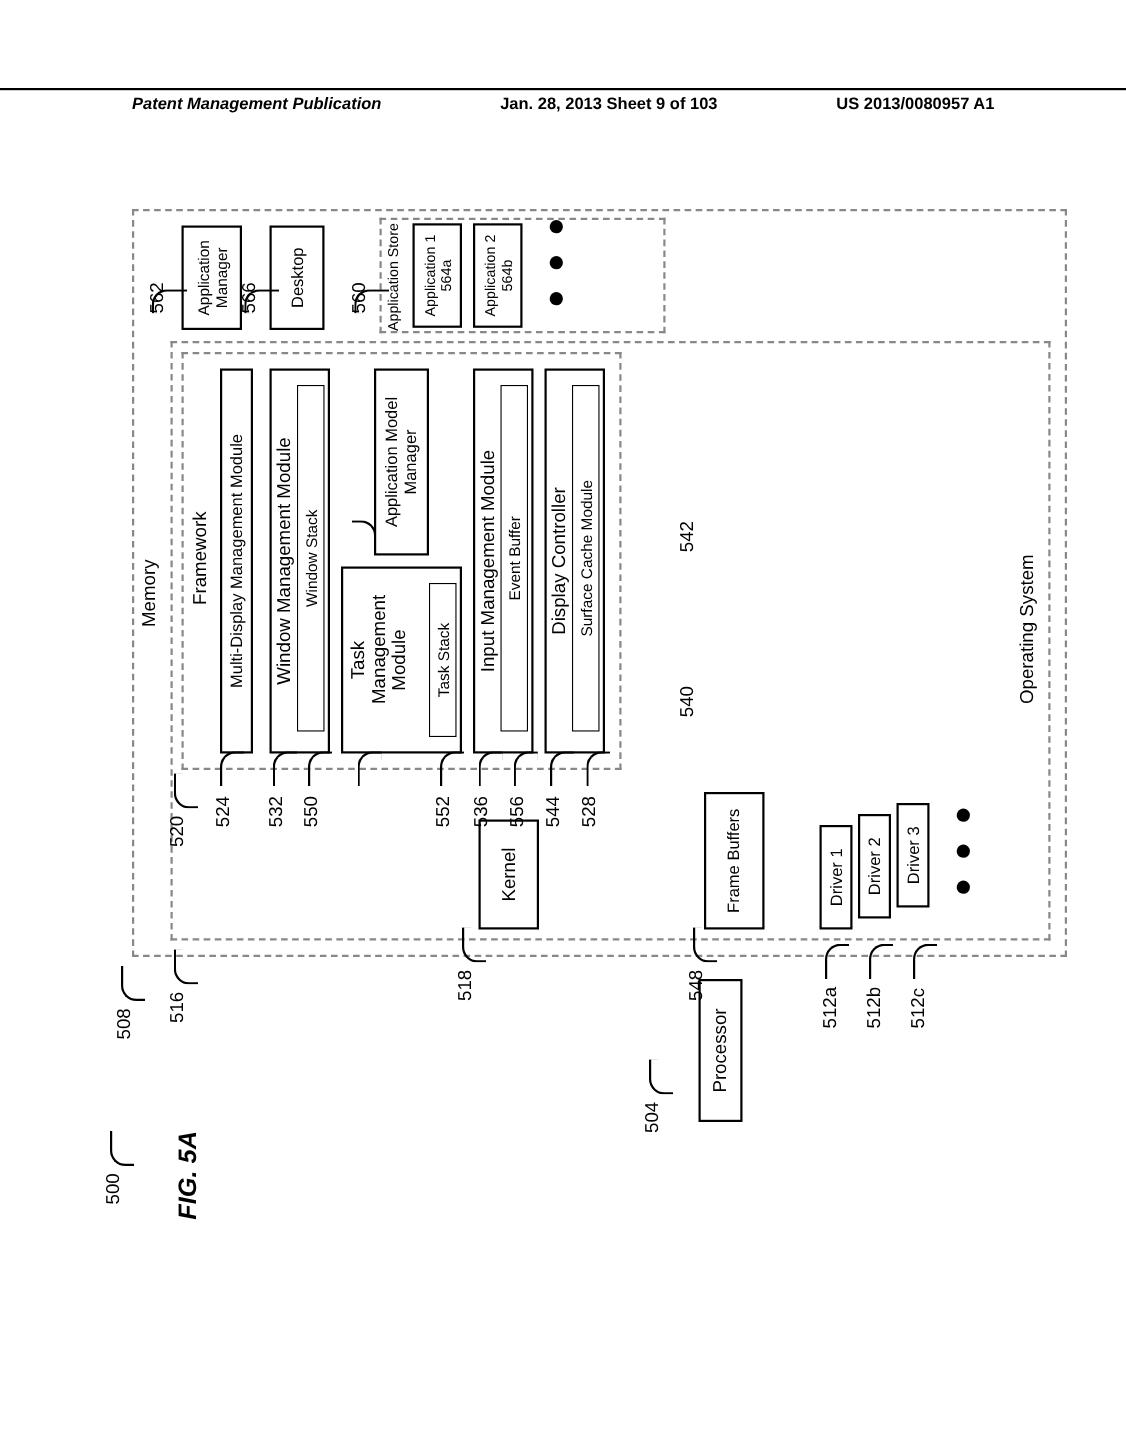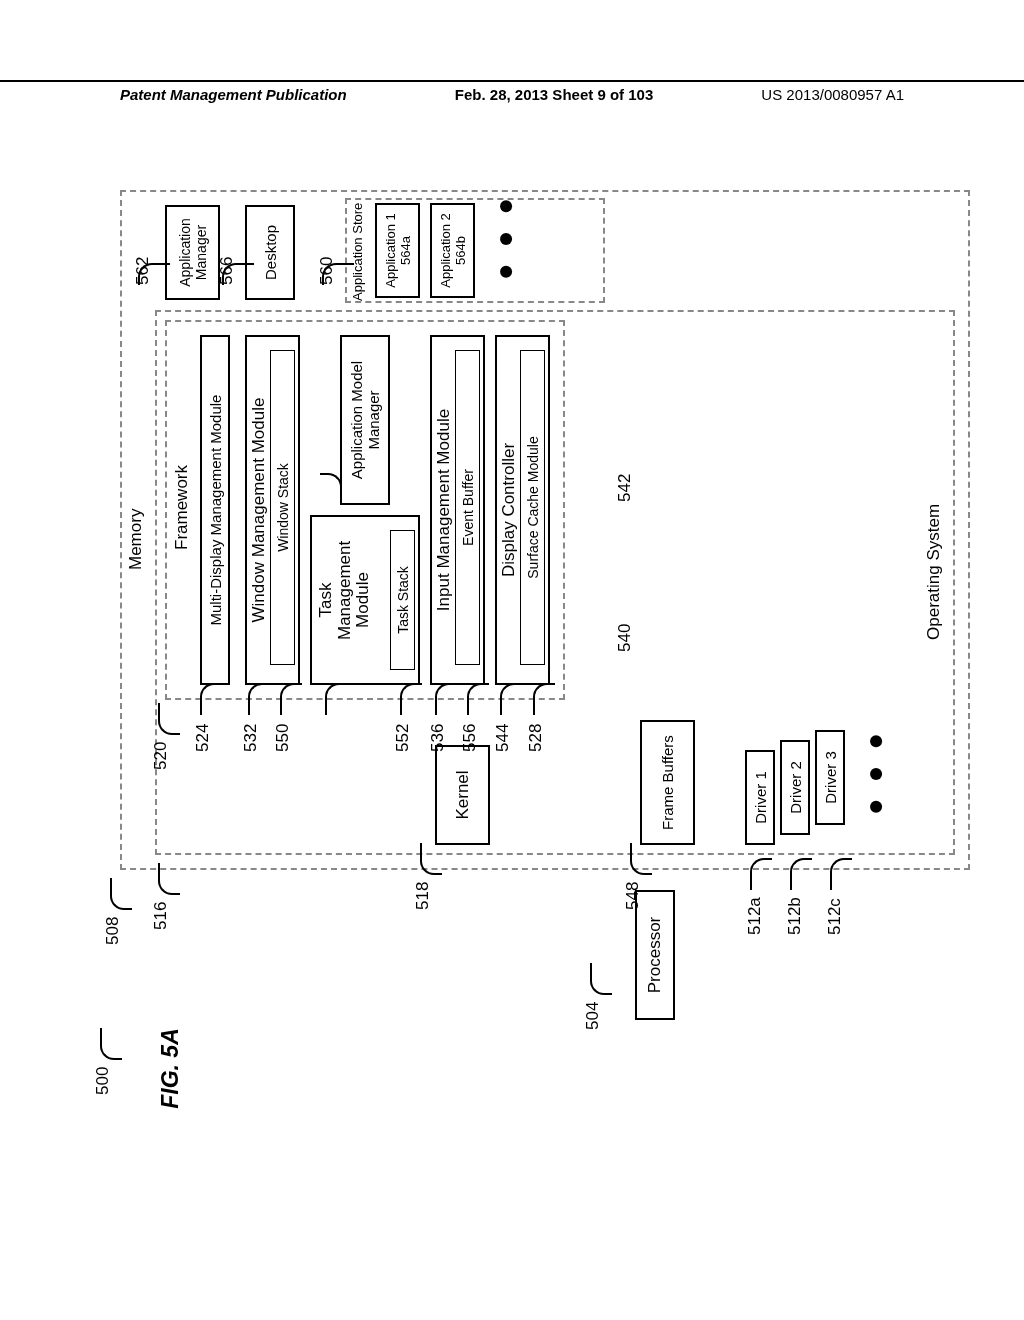--- a/index.html
+++ b/index.html
@@ -21,21 +21,21 @@
     border-top: 2px solid #000;
     display: flex;
     justify-content: space-between;
     padding: 4px 120px 0 120px;
     box-sizing: border-box;
     font-size: 15px;
     font-weight: bold;
   }
   .header .left { font-style: italic; }
   .header .mid { font-weight: bold; }
-  .header .right { font-weight: normal; }
+  .header .right { font-weight: bold; }
 
   
   .canvas {
     position: absolute;
     top: 225px;
     left: 150px;
     width: 720px;
     height: 850px;
     transform: rotate(-90deg);
     transform-origin: 360px 425px;
@@ -112,21 +112,21 @@
     font-weight: bold;
     font-style: italic;
     transform: rotate(-90deg);
   }
 </style>
 </head>
 <body>
 
 <div class="header">
   <span class="left">Patent Management Publication</span>
-  <span class="mid">Feb. 28, 2013  Sheet 9 of 103</span>
+  <span class="mid">Jan. 28, 2013  Sheet 9 of 103</span>
   <span class="right">US 2013/0080957 A1</span>
 </div>
 
 <div class="canvas">
 
   <div class="solid" style="left:-10px; top:550px; width:130px; height:40px;">
     <span style="font-size:17px;">Processor</span>
   </div>
 
   <div class="arrow" style="left:180px; top:555px; height:30px;"></div>

